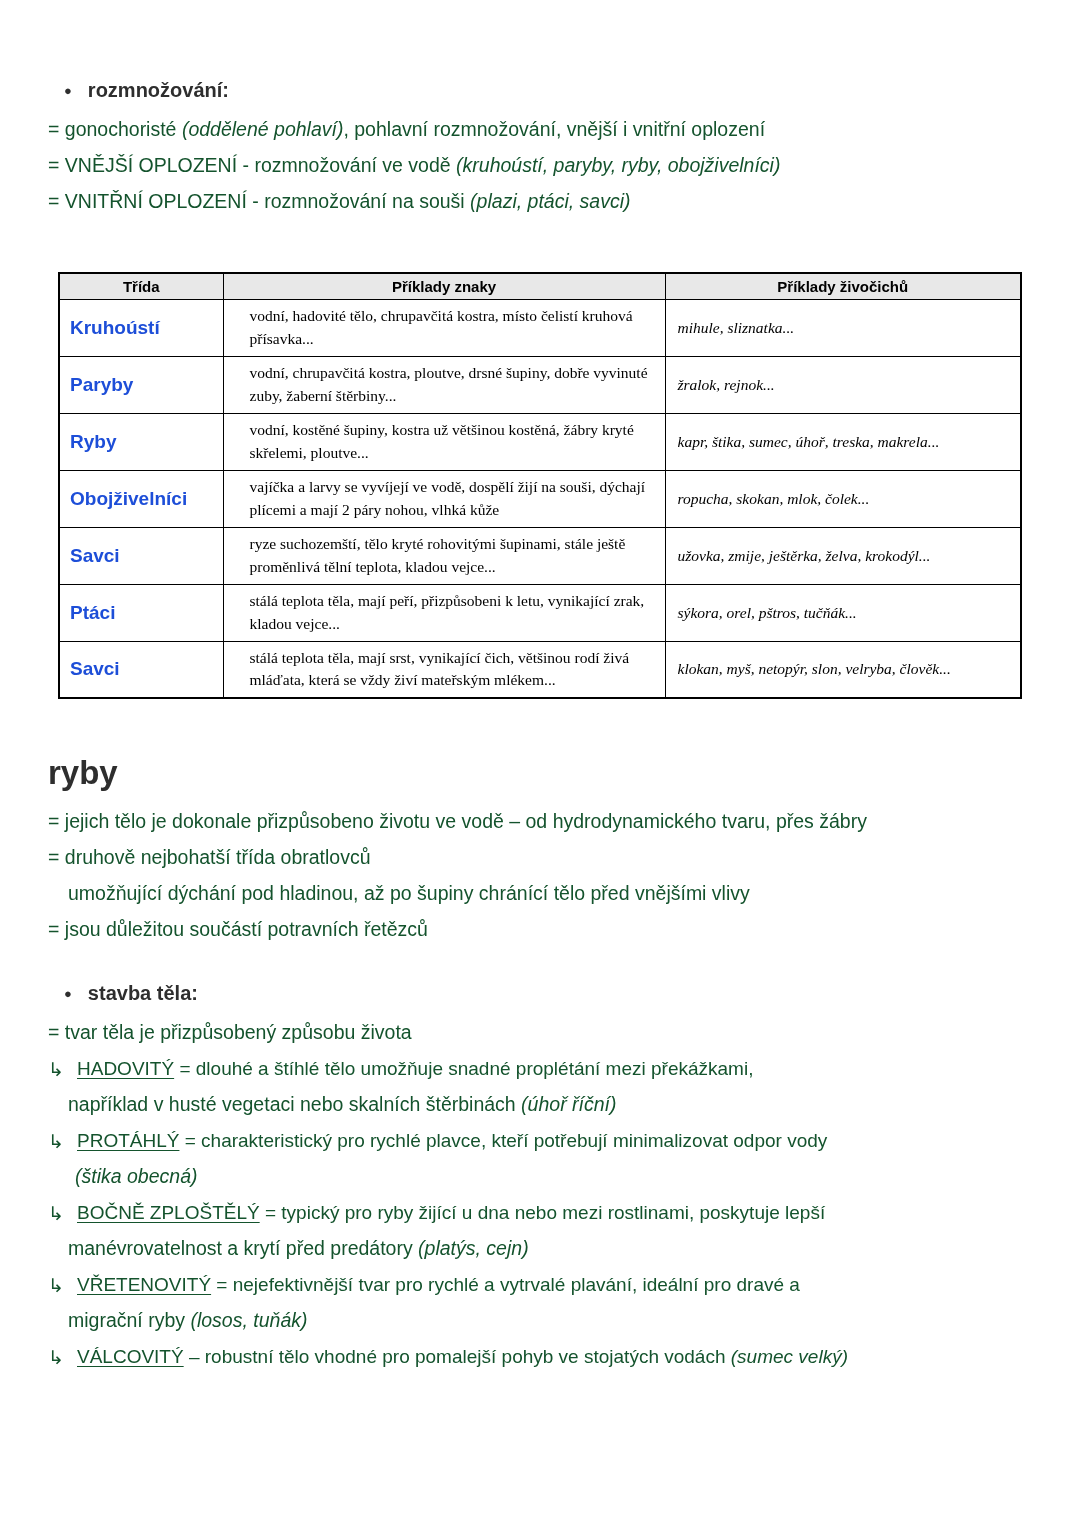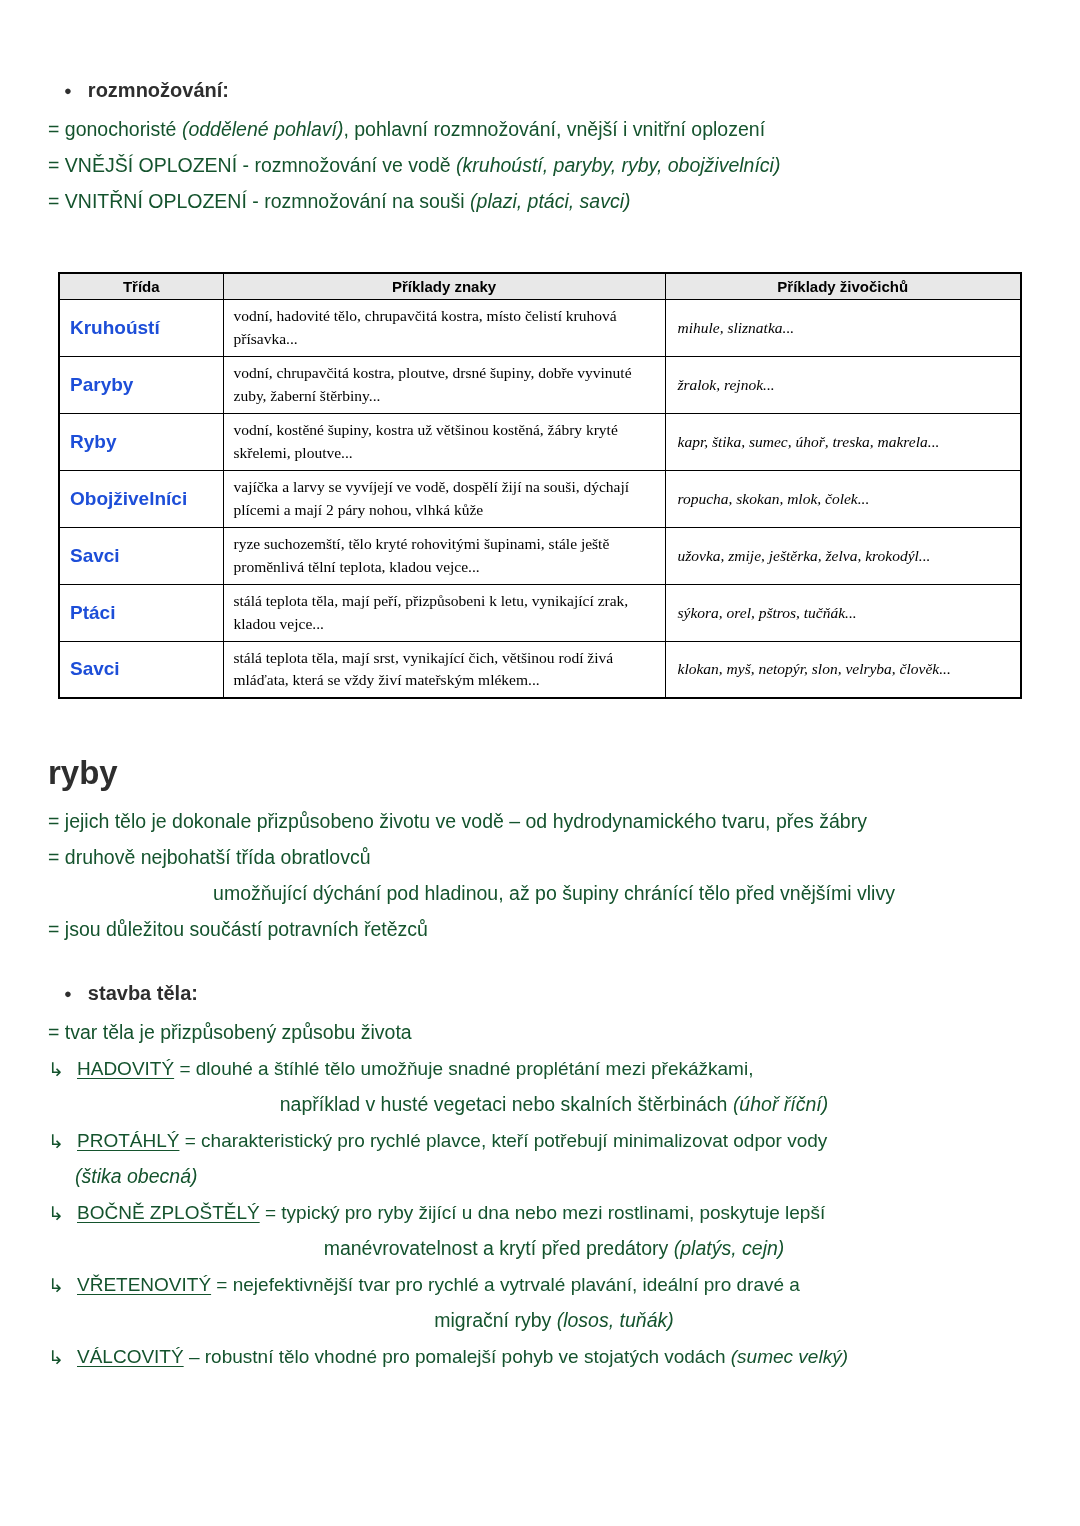--- a/index.html
+++ b/index.html
@@ -32,21 +32,21 @@
 
   
   .tline {
     font-size: 19.5px;
     line-height: 36px;
     white-space: nowrap;
     color: #14532d;
   }
   .tline .i { font-style: italic; }
   .tline .u { text-decoration: underline; text-underline-offset: 3px; }
-  .tline.cont { padding-left: 20px; text-align: center; }
+  .tline.cont { padding-left: 20px; }
   .tline.cont2 { padding-left: 27px; }
   .arrow {
     display: inline-block;
     width: 29px;
     font-size: 19px;
     position: relative;
     top: 1px;
   }
 
   
@@ -75,21 +75,21 @@
     font-size: 19px;
     color: #1d4ed8;
     padding-left: 10px;
     vertical-align: middle;
   }
   td.col-traits {
     font-family: "Liberation Serif", serif;
     font-size: 15.5px;
     color: #000;
     line-height: 1.45;
-    padding: 5px 8px 5px 10px;
+    padding: 5px 8px 5px 26px;
     vertical-align: middle;
   }
   td.col-examples {
     font-family: "Liberation Serif", serif;
     font-style: italic;
     font-size: 15.5px;
     color: #000;
     padding-left: 12px;
     vertical-align: middle;
   }

